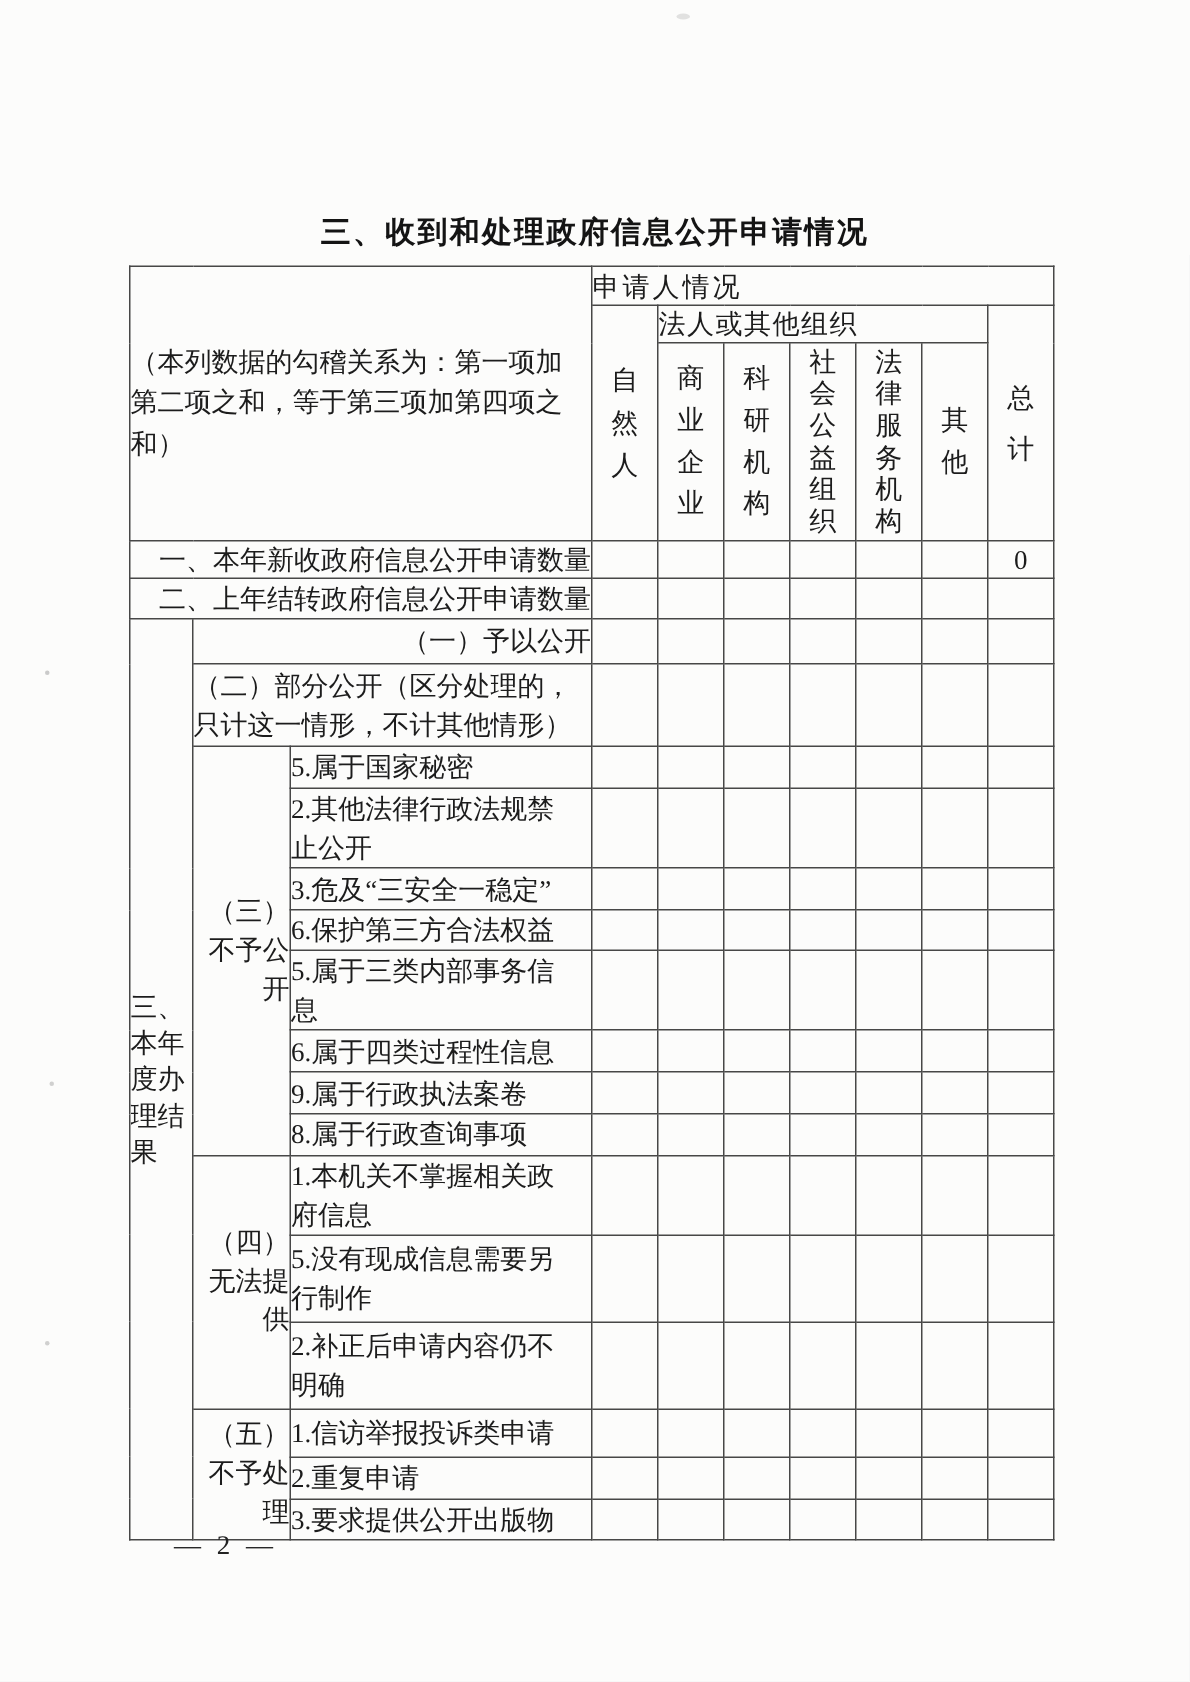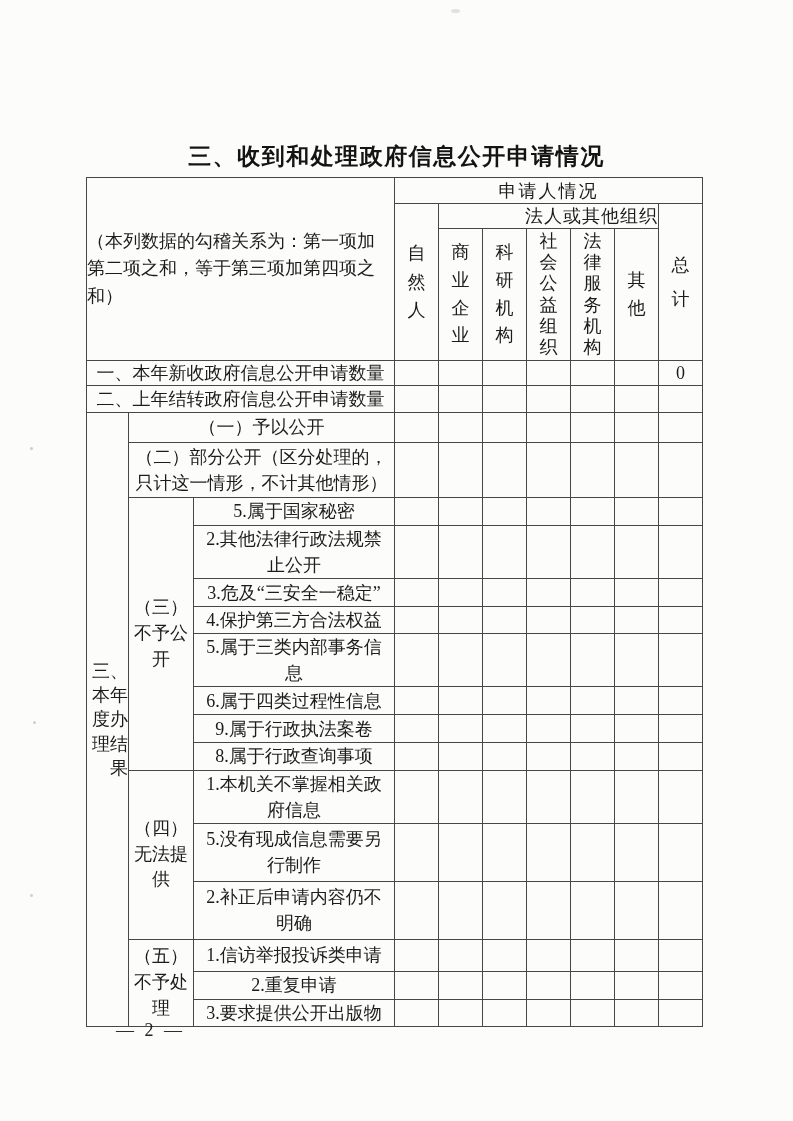--- a/index.html
+++ b/index.html
@@ -7,44 +7,44 @@
   .page{
     position:relative;width:793px;height:1121px;overflow:hidden;
     background:#fcfcfb;
     font-family:"Liberation Serif","DejaVu Serif",serif;
     color:#1c1c1c;
   }
   .title{
     position:absolute;top:141px;left:0;width:100%;
     text-align:center;
     font-family:"Liberation Sans","DejaVu Sans",sans-serif;
-    font-weight:bold;font-size:23px;letter-spacing:1.5px;color:#141414;
+    font-weight:bold;font-size:20px;letter-spacing:1.5px;color:#141414;
   }
   table.stats{
     position:absolute;left:86px;top:177px;width:616px;
     border-collapse:collapse;table-layout:fixed;
   }
   table.stats td{
     border:1px solid #474747;
     padding:0;font-size:18px;vertical-align:middle;
     overflow:hidden;
   }
   td.note{padding:2px 6px;line-height:1.52;text-align:left;white-space:pre-line;}
-  td.gh{text-align:center;letter-spacing:2px;margin-left:28px;}
-  td.gh2{text-align:right;letter-spacing:1px;}
+  td.gh{letter-spacing:2px;margin-left:28px;}
+  td.gh2{text-align:left;letter-spacing:1px;}
   td.vh{text-align:center;}
   .vtext{width:20px;margin:0 auto;text-align:center;word-break:break-all;}
   .lh12{line-height:1.18;}
   .lh155{line-height:1.55;}
   .lh16{line-height:1.6;}
   .lh19{line-height:1.9;}
-  td.lbl{padding-left:4px;text-align:center;}
-  td.sub{padding:1px 4px;line-height:1.42;text-align:center;}
-  td.secA{padding:1px 3px;font-size:17px;line-height:1.35;text-align:right;font-family:Liberation Serif, serif;}
-  td.item{padding:1px 3px;line-height:1.45;text-align:center;white-space:pre-line;}
+  td.lbl{padding-left:4px;text-align:right;}
+  td.sub{padding:1px 4px;line-height:1.42;text-align:right;}
+  td.secA{padding:1px 3px;font-size:17px;line-height:1.35;text-align:left;font-family:Liberation Serif, serif;}
+  td.item{padding:1px 3px;line-height:1.45;text-align:left;white-space:pre-line;}
   td.dc{text-align:center;}
   .pagenum{
     position:absolute;left:116px;top:1020px;
     font-size:18px;letter-spacing:3px;color:#222;
   }
   .sp{position:absolute;border-radius:50%;background:#8f8f8f;}
 </style>
 </head>
 <body>
 
@@ -172,21 +172,21 @@
       <td class="item">3.危及“三安全一稳定”</td>
       <td class="dc"></td>
           <td class="dc"></td>
           <td class="dc"></td>
           <td class="dc"></td>
           <td class="dc"></td>
           <td class="dc"></td>
           <td class="dc"></td>
     </tr>
     <tr style="height:27px">
-      <td class="item">4.保护第三方合法权益</td>
+      <td class="item">6.保护第三方合法权益</td>
       <td class="dc"></td>
           <td class="dc"></td>
           <td class="dc"></td>
           <td class="dc"></td>
           <td class="dc"></td>
           <td class="dc"></td>
           <td class="dc"></td>
     </tr>
     <tr style="height:53px">
       <td class="item">5.属于三类内部事务信

